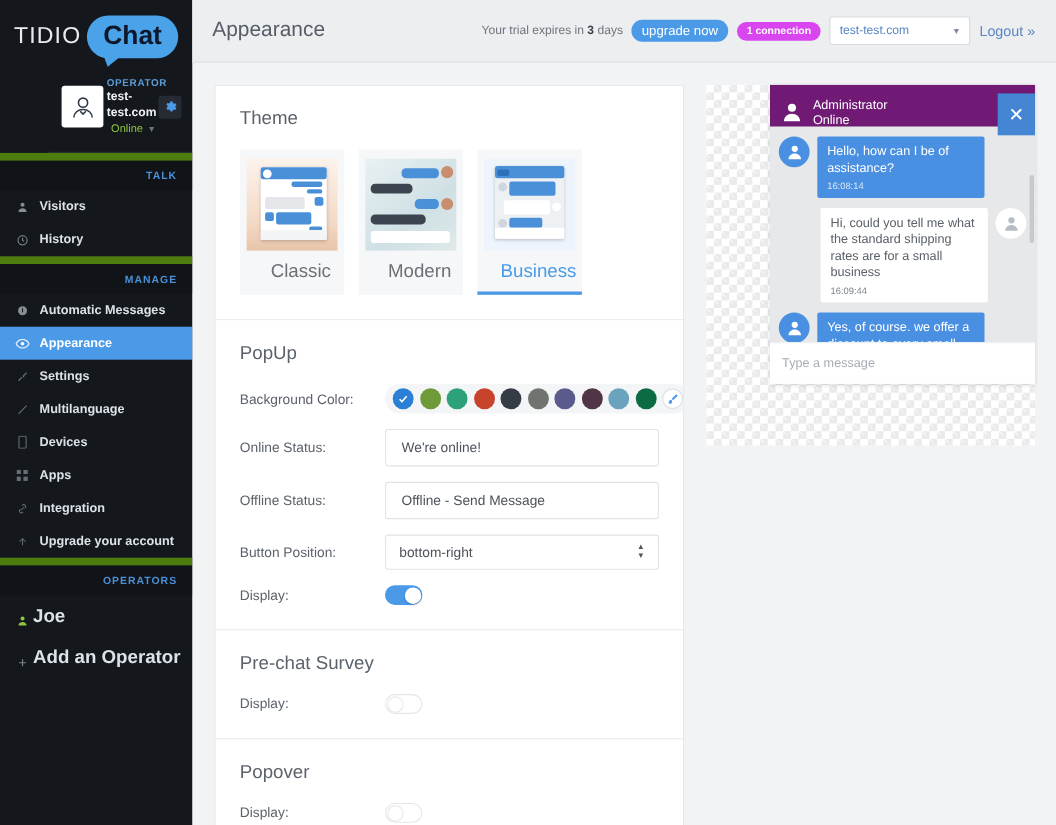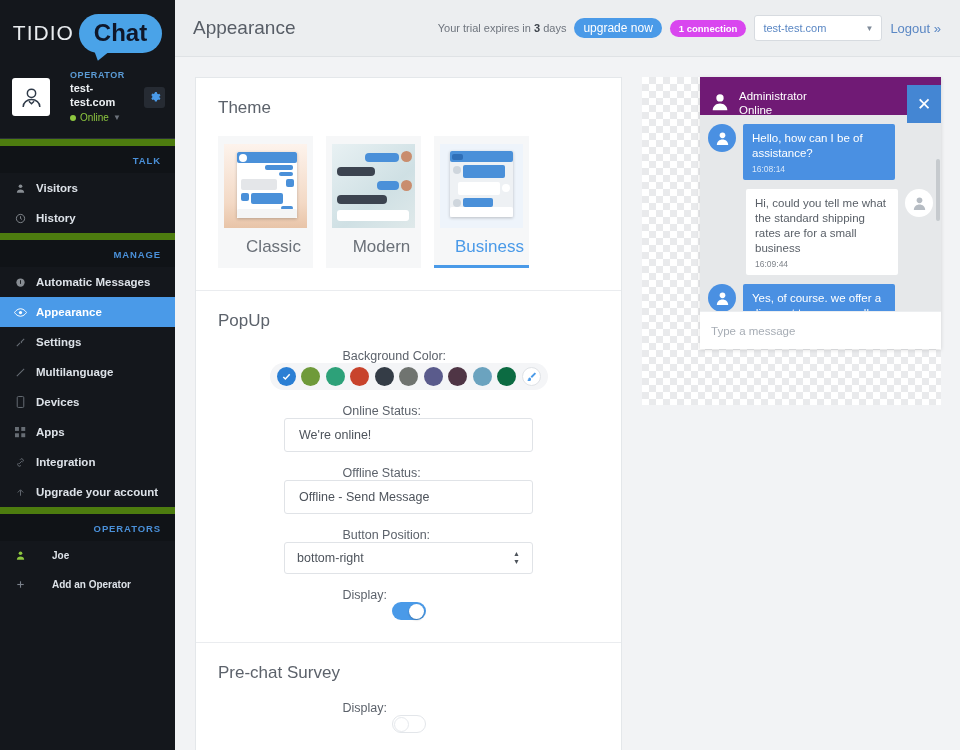--- a/index.html
+++ b/index.html
@@ -35,23 +35,24 @@
   .logo-bubble span { font-size: 24px; font-weight: bold; color: #0f172a; }
   .logo-bubble::after {
     content:""; position:absolute; left: 13px; bottom: -8px;
     border-left: 7px solid transparent;
     border-right: 9px solid transparent;
     border-top: 11px solid #4aa3e8;
     transform: rotate(12deg);
   }
 
   .operator-box {
-    display: flex; align-items: center; gap: 20px;
+    display: flex; align-items: center; gap: 3px;
     padding: 8px 10px 14px 12px;
     border-bottom: 1px solid #2b3038;
+    margin-left: 44px;
   }
   .op-avatar {
     width: 38px; height: 38px; background: #fff; border-radius: 3px;
     display: flex; align-items: center; justify-content: center; flex: none;
   }
   .op-info { flex: 1; min-width: 0; line-height: 1.25; }
   .op-role { font-size: 9px; font-weight: bold; color: #5b9bd5; letter-spacing: .6px; }
   .op-domain { font-size: 11px; font-weight: bold; color: #eef1f4; margin-top: 1px; }
   .op-status { font-size: 10px; color: #8dc63f; margin-top: 2px; display:flex; align-items:center; gap:4px; }
   .dot-green { width: 6px; height: 6px; border-radius: 50%; background: #8dc63f; display:inline-block; }
@@ -70,21 +71,21 @@
   }
   .nav-item {
     display:flex; align-items:center; gap: 9px;
     padding: 9px 10px 9px 14px;
     font-size: 11.5px; color: #dde2e8; font-weight: bold;
     cursor: pointer;
   }
   .nav-item .ni-ic { width: 13px; display:flex; justify-content:center; opacity:.62; flex:none; }
   .nav-item.active { background: #4a9ae8; color: #fff; }
   .nav-item.active .ni-ic { opacity: 1; }
-  .op-item { display:flex; align-items:flex-end; gap: 25px; padding: 9px 10px 9px 14px; font-size: 10px; color: #dde2e8; font-weight: bold; cursor:pointer;}
+  .op-item { display:flex; align-items:flex-end; gap: 3px; padding: 9px 10px 9px 14px; font-size: 17px; color: #dde2e8; font-weight: bold; cursor:pointer;}
   .op-item .ni-ic { width: 13px; display:flex; justify-content:center; flex:none; }
 
   
   .main { flex: 1; height: 750px; display: flex; flex-direction: column; background: #f2f3f5; }
   .topbar {
     height: 57px; background: #eceef0; border-bottom: 1px solid #dfe2e5;
     display:flex; align-items:center; padding: 0 20px 0 18px;
   }
   .page-title { font-size: 19px; color: #575d66; font-weight: 400; }
   .top-right { margin-left:auto; display:flex; align-items:center; gap: 8px; }
@@ -134,21 +135,21 @@
   .mini-business { background: #eef4fb; }
   .mini-win { position:absolute; background:#fff; box-shadow: 0 1px 3px rgba(0,0,0,.22); }
   .mb { position:absolute; border-radius: 2px; }
   .mb.blue { background:#4a90d9; }
   .mb.gray { background:#e4e6e9; }
   .mb.dark { background:#3c4450; }
   .mb.wht { background:#fff; }
   .mav { position:absolute; border-radius:50%; }
 
   
-  .row { display:flex; align-items:center; margin-bottom: 14px; flex-direction: column; }
+  .row { display:flex; align-items:center; margin-bottom: 14px; }
   .row:last-child { margin-bottom: 0; }
   .lbl { width: 132px; font-size: 12.5px; color:#5c626b; flex:none; }
   .swatches {
     display:flex; align-items:center; gap: 5.5px; background:#f4f5f7;
     border-radius: 16px; padding: 4px 7px;
   }
   .sw { width: 19px; height: 19px; border-radius: 50%; cursor:pointer; flex:none; position:relative; }
   .sw.sel { display:flex; align-items:center; justify-content:center; }
   .sw.brush { background:#fff; border: 1px solid #dfe2e6; display:flex; align-items:center; justify-content:center; }
   .txtin {

